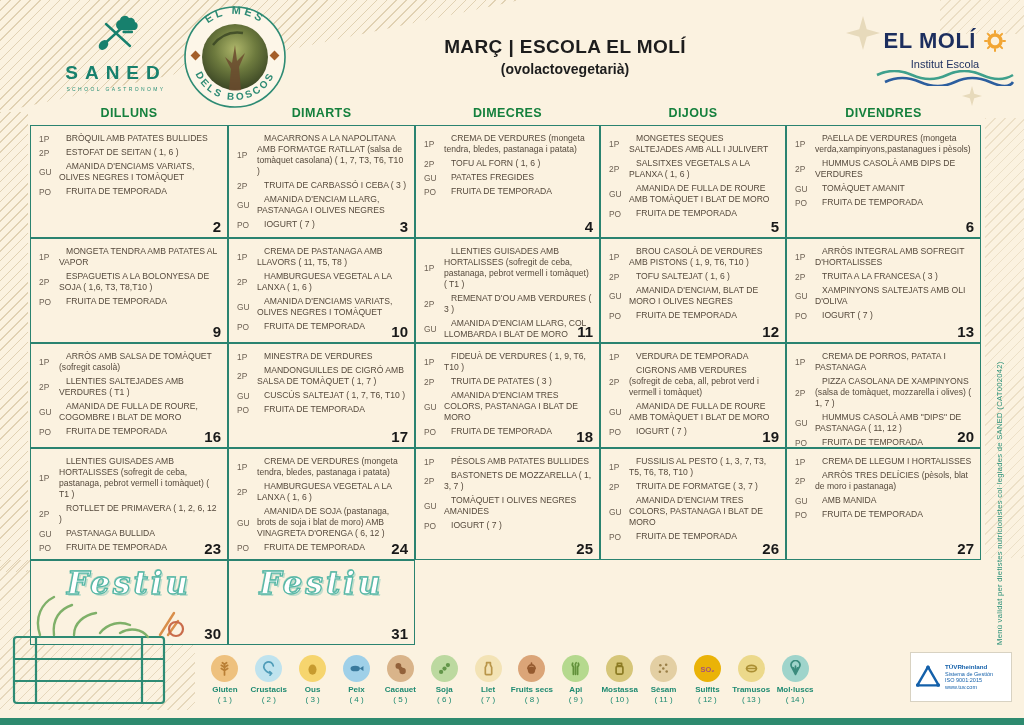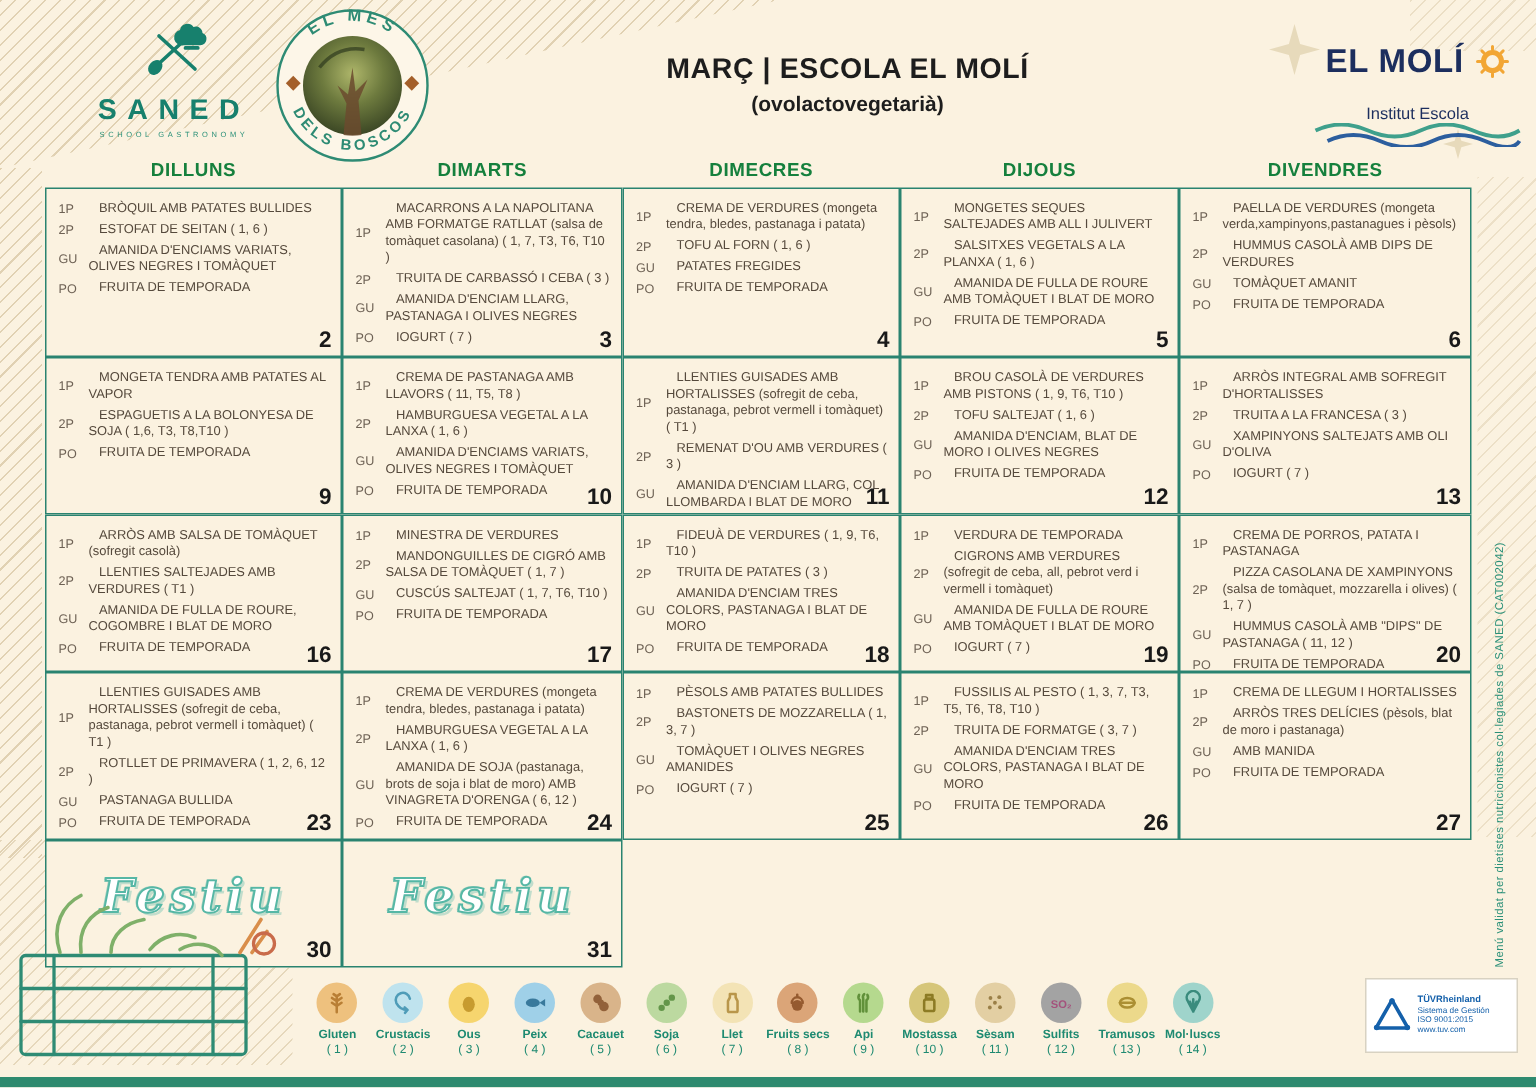--- a/index.html
+++ b/index.html
@@ -16,35 +16,35 @@
   
   .saned{position:absolute;left:56px;top:12px;width:120px;text-align:center;color:#17806d;}
   .saned-name{font-size:19px;font-weight:bold;letter-spacing:7px;margin-top:2px;}
   .saned-tag{font-size:5px;letter-spacing:2.4px;margin-top:2px;color:#2a9078;}
   .badge{position:absolute;left:183px;top:5px;width:104px;height:104px;}
   .titlebox{position:absolute;left:360px;top:36px;width:410px;text-align:center;color:#1d1d1d;}
   .title-l1{font-size:19px;font-weight:bold;letter-spacing:.4px;}
   .title-l2{font-size:14px;font-weight:bold;margin-top:3px;}
   .school{position:absolute;left:872px;top:28px;width:146px;text-align:center;}
   .school-name{font-size:22px;font-weight:bold;color:#1c2e5e;letter-spacing:.5px;display:inline-block;vertical-align:middle;}
-  .school-sub{font-size:11px;color:#1c2e5e;margin-top:16px;}
+  .school-sub{font-size:11px;color:#1c2e5e;margin-top:4px;}
   
   #weekday-row{position:absolute;left:30px;top:106px;width:951px;display:grid;
      grid-template-columns:198px 187px 185px 186px 195px;}
   #weekday-row .wd{text-align:center;font-size:12.5px;font-weight:bold;color:#15803d;letter-spacing:.4px;}
   
   #menu-grid{position:absolute;left:30px;top:125px;width:951px;display:grid;
      grid-template-columns:198px 187px 185px 186px 195px;
      grid-template-rows:113px 105px 105px 112px 85px;}
   .cell{border:1.4px solid #2a8370;position:relative;padding:4px 4px 14px 4px;overflow:hidden;background:#fbf2e0;}
   .item{display:flex;align-items:center;margin:3px 0;}
   .code{flex:0 0 20px;font-size:8.4px;color:#6d6154;padding-left:4px;}
   .txt{flex:1;font-size:8.6px;line-height:1.28;color:#55493c;text-indent:7px;padding-right:2px;}
   .daynum{position:absolute;right:6px;bottom:2px;font-size:15px;font-weight:bold;color:#191919;}
-  .festiu-cell{display:flex;align-items:center;justify-content:center;}
+  .festiu-cell{display:flex;justify-content:center;}
   .festiu-word{font-family:"DejaVu Serif",serif;font-style:italic;font-weight:bold;font-size:31px;
      color:#ffffff;-webkit-text-stroke:1.3px #56b7a5;letter-spacing:3px;
      text-shadow:2px 2px 0 rgba(86,183,165,.35), -1px -1px 0 rgba(86,183,165,.55);}
   
   #allergen-row{position:absolute;left:203px;top:655px;width:614px;display:flex;justify-content:space-between;}
   .al{width:44px;text-align:center;}
   .al-circle{width:27px;height:27px;border-radius:50%;margin:0 auto 3px auto;display:flex;align-items:center;justify-content:center;}
   .al-name{font-size:8px;font-weight:bold;color:#1e8a71;line-height:1.15;}
   .al-num{font-size:8px;color:#1e8a71;margin-top:1px;}
   
@@ -645,21 +645,21 @@
               <circle cx="7.8" cy="8" r="1.2"></circle>
               <circle cx="4.6" cy="11" r="1.2"></circle>
               <circle cx="11" cy="10.8" r="1.2"></circle>
             </g>
           </svg>
         </div>
         <div class="al-name">Sèsam</div>
         <div class="al-num">( 11 )</div>
       </div>
       <div class="al">
-        <div class="al-circle" style="background: #a3a3a3;">
+        <div class="al-circle" style="background: #eab308;">
           <svg width="17" height="17" viewBox="0 0 16 16">
             <text x="8" y="11" font-size="7" font-weight="bold" text-anchor="middle" fill="#a4527c" font-family="Liberation Sans, sans-serif">SO₂</text>
           </svg>
         </div>
         <div class="al-name">Sulfits</div>
         <div class="al-num">( 12 )</div>
       </div>
       <div class="al">
         <div class="al-circle" style="background: rgb(236, 217, 139);">
           <svg width="17" height="17" viewBox="0 0 16 16">

